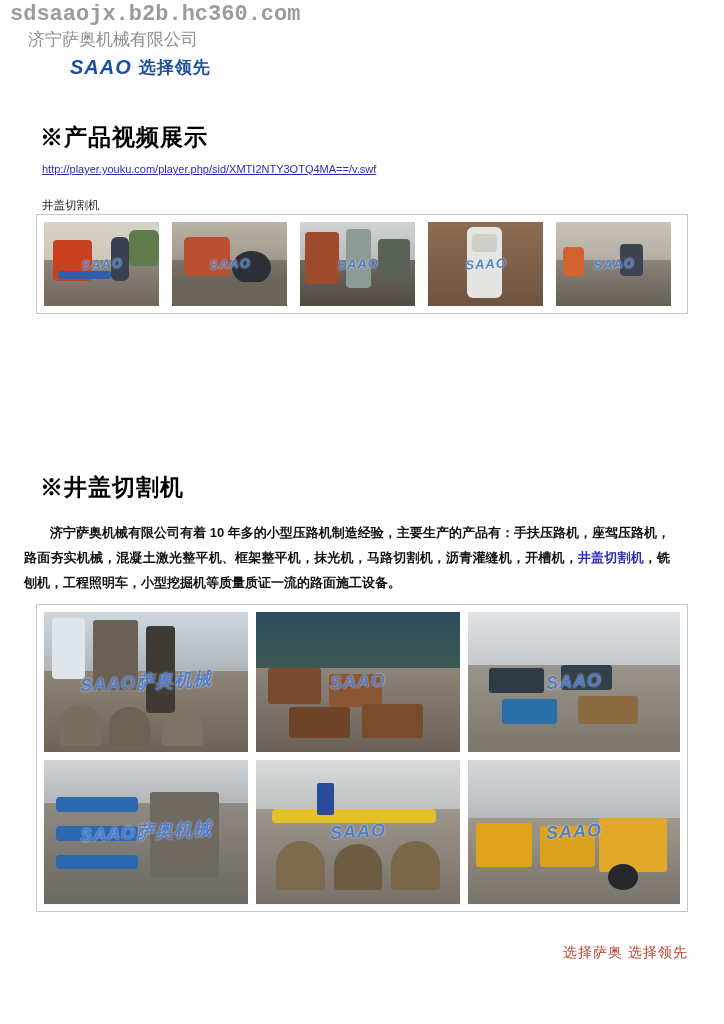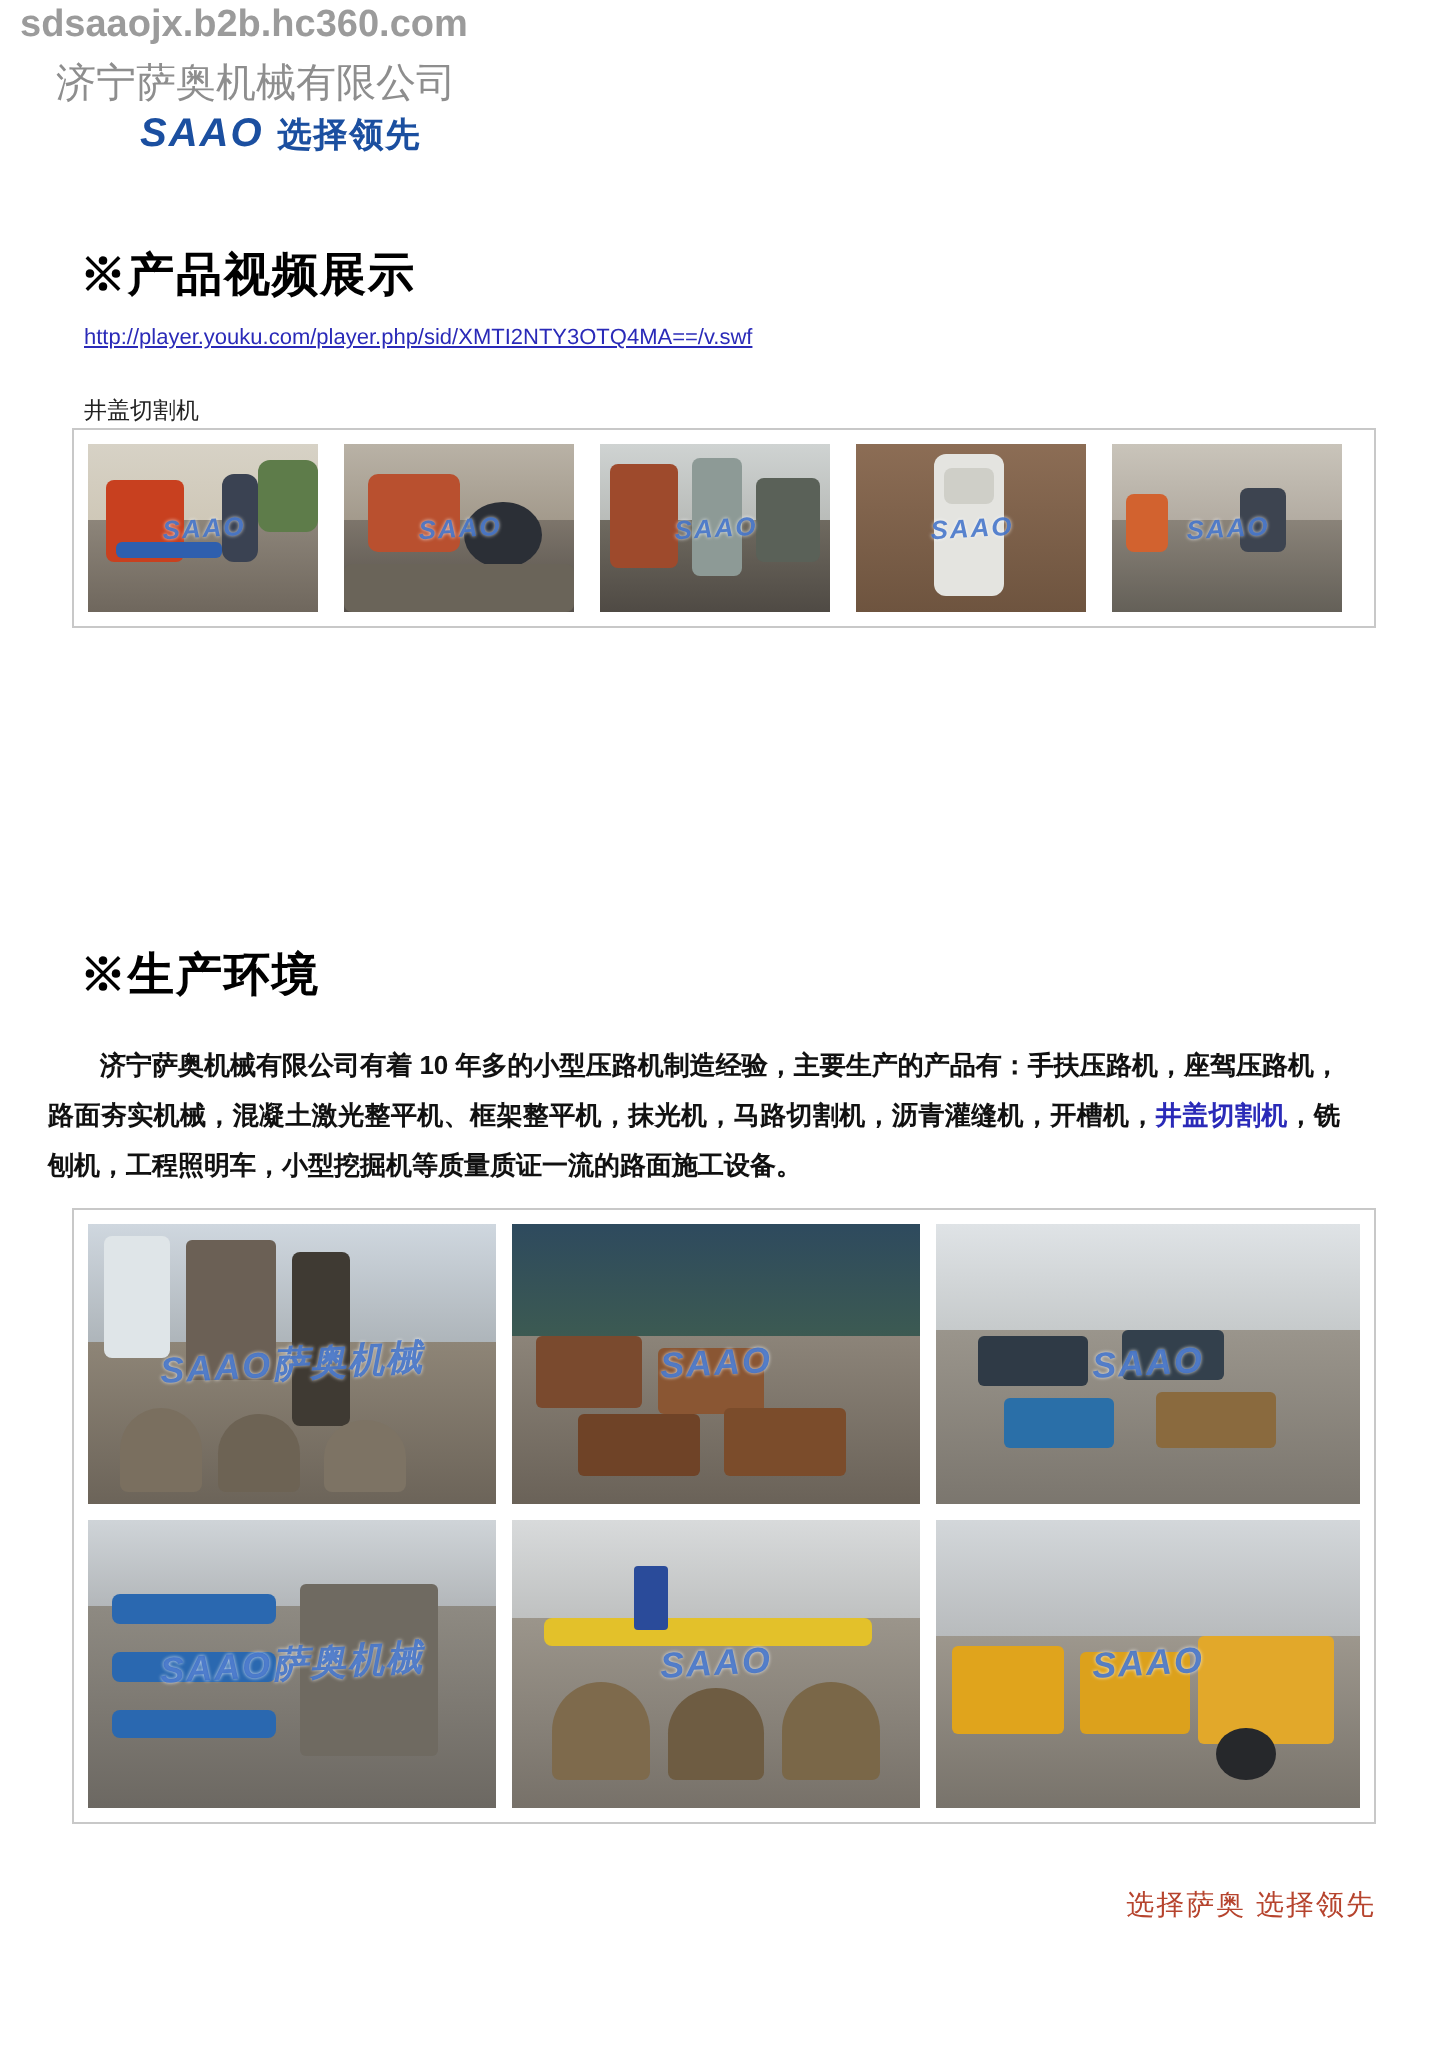--- a/index.html
+++ b/index.html
@@ -14,32 +14,32 @@
     font-family: "Liberation Sans", sans-serif;
     color: #111111;
     overflow: hidden;
   }
 
   
   .wm-url {
     position: absolute;
     left: 10px;
     top: 2px;
-    font-family: Liberation Sans, sans-serif;
-    font-size: 19px;
+    font-family: Liberation Mono, monospace;
+    font-size: 22px;
     font-weight: bold;
     color: #9b9b9b;
     letter-spacing: 0px;
     white-space: nowrap;
   }
   .wm-company {
     position: absolute;
     left: 28px;
     top: 28px;
-    font-size: 20px;
+    font-size: 17px;
     color: #8e8e8e;
     white-space: nowrap;
   }
 
   
   .logo-wrap {
     position: absolute;
     left: 70px;
     top: 56px;
     display: flex;
@@ -235,21 +235,21 @@
 <div class="photo" id="vp4">
   <div class="ph-inner">
     <div class="sky" style="background:linear-gradient(180deg,#c9c4ba,#b3aca2);"></div>
     <div class="ground" style="background:linear-gradient(180deg,#8a8379,#646058);"></div>
     <div class="blob" style="left:6%;top:30%;width:18%;height:34%;background:#d2622f;border-radius:4px;"></div>
     <div class="blob" style="left:56%;top:26%;width:20%;height:38%;background:#3d4450;border-radius:4px;"></div>
   </div>
   <div class="wmk">SAAO</div>
 </div>
 
-<div class="section-title" id="env-title">※生产环境</div>
+<div class="section-title" id="env-title">※井盖切割机</div>
 
 <div class="para">
   <span>济宁萨奥机械有限公司有着 10 年多的小型压路机制造经验，主要生产的产品有：手扶压路机，座驾压路机，路面夯实机械，混凝土激光整平机、框架整平机，抹光机，马路切割机，沥青灌缝机，开槽机，</span><span class="hl">井盖切割机</span><span>，铣刨机，工程照明车，小型挖掘机等质量质证一流的路面施工设备。</span>
 </div>
 
 <div class="frame" id="env-frame"></div>
 
 <div class="photo big" id="ep0">
   <div class="ph-inner">
     <div class="sky" style="background:linear-gradient(180deg,#cfd7df,#aeb5ba);height:42%;"></div>

